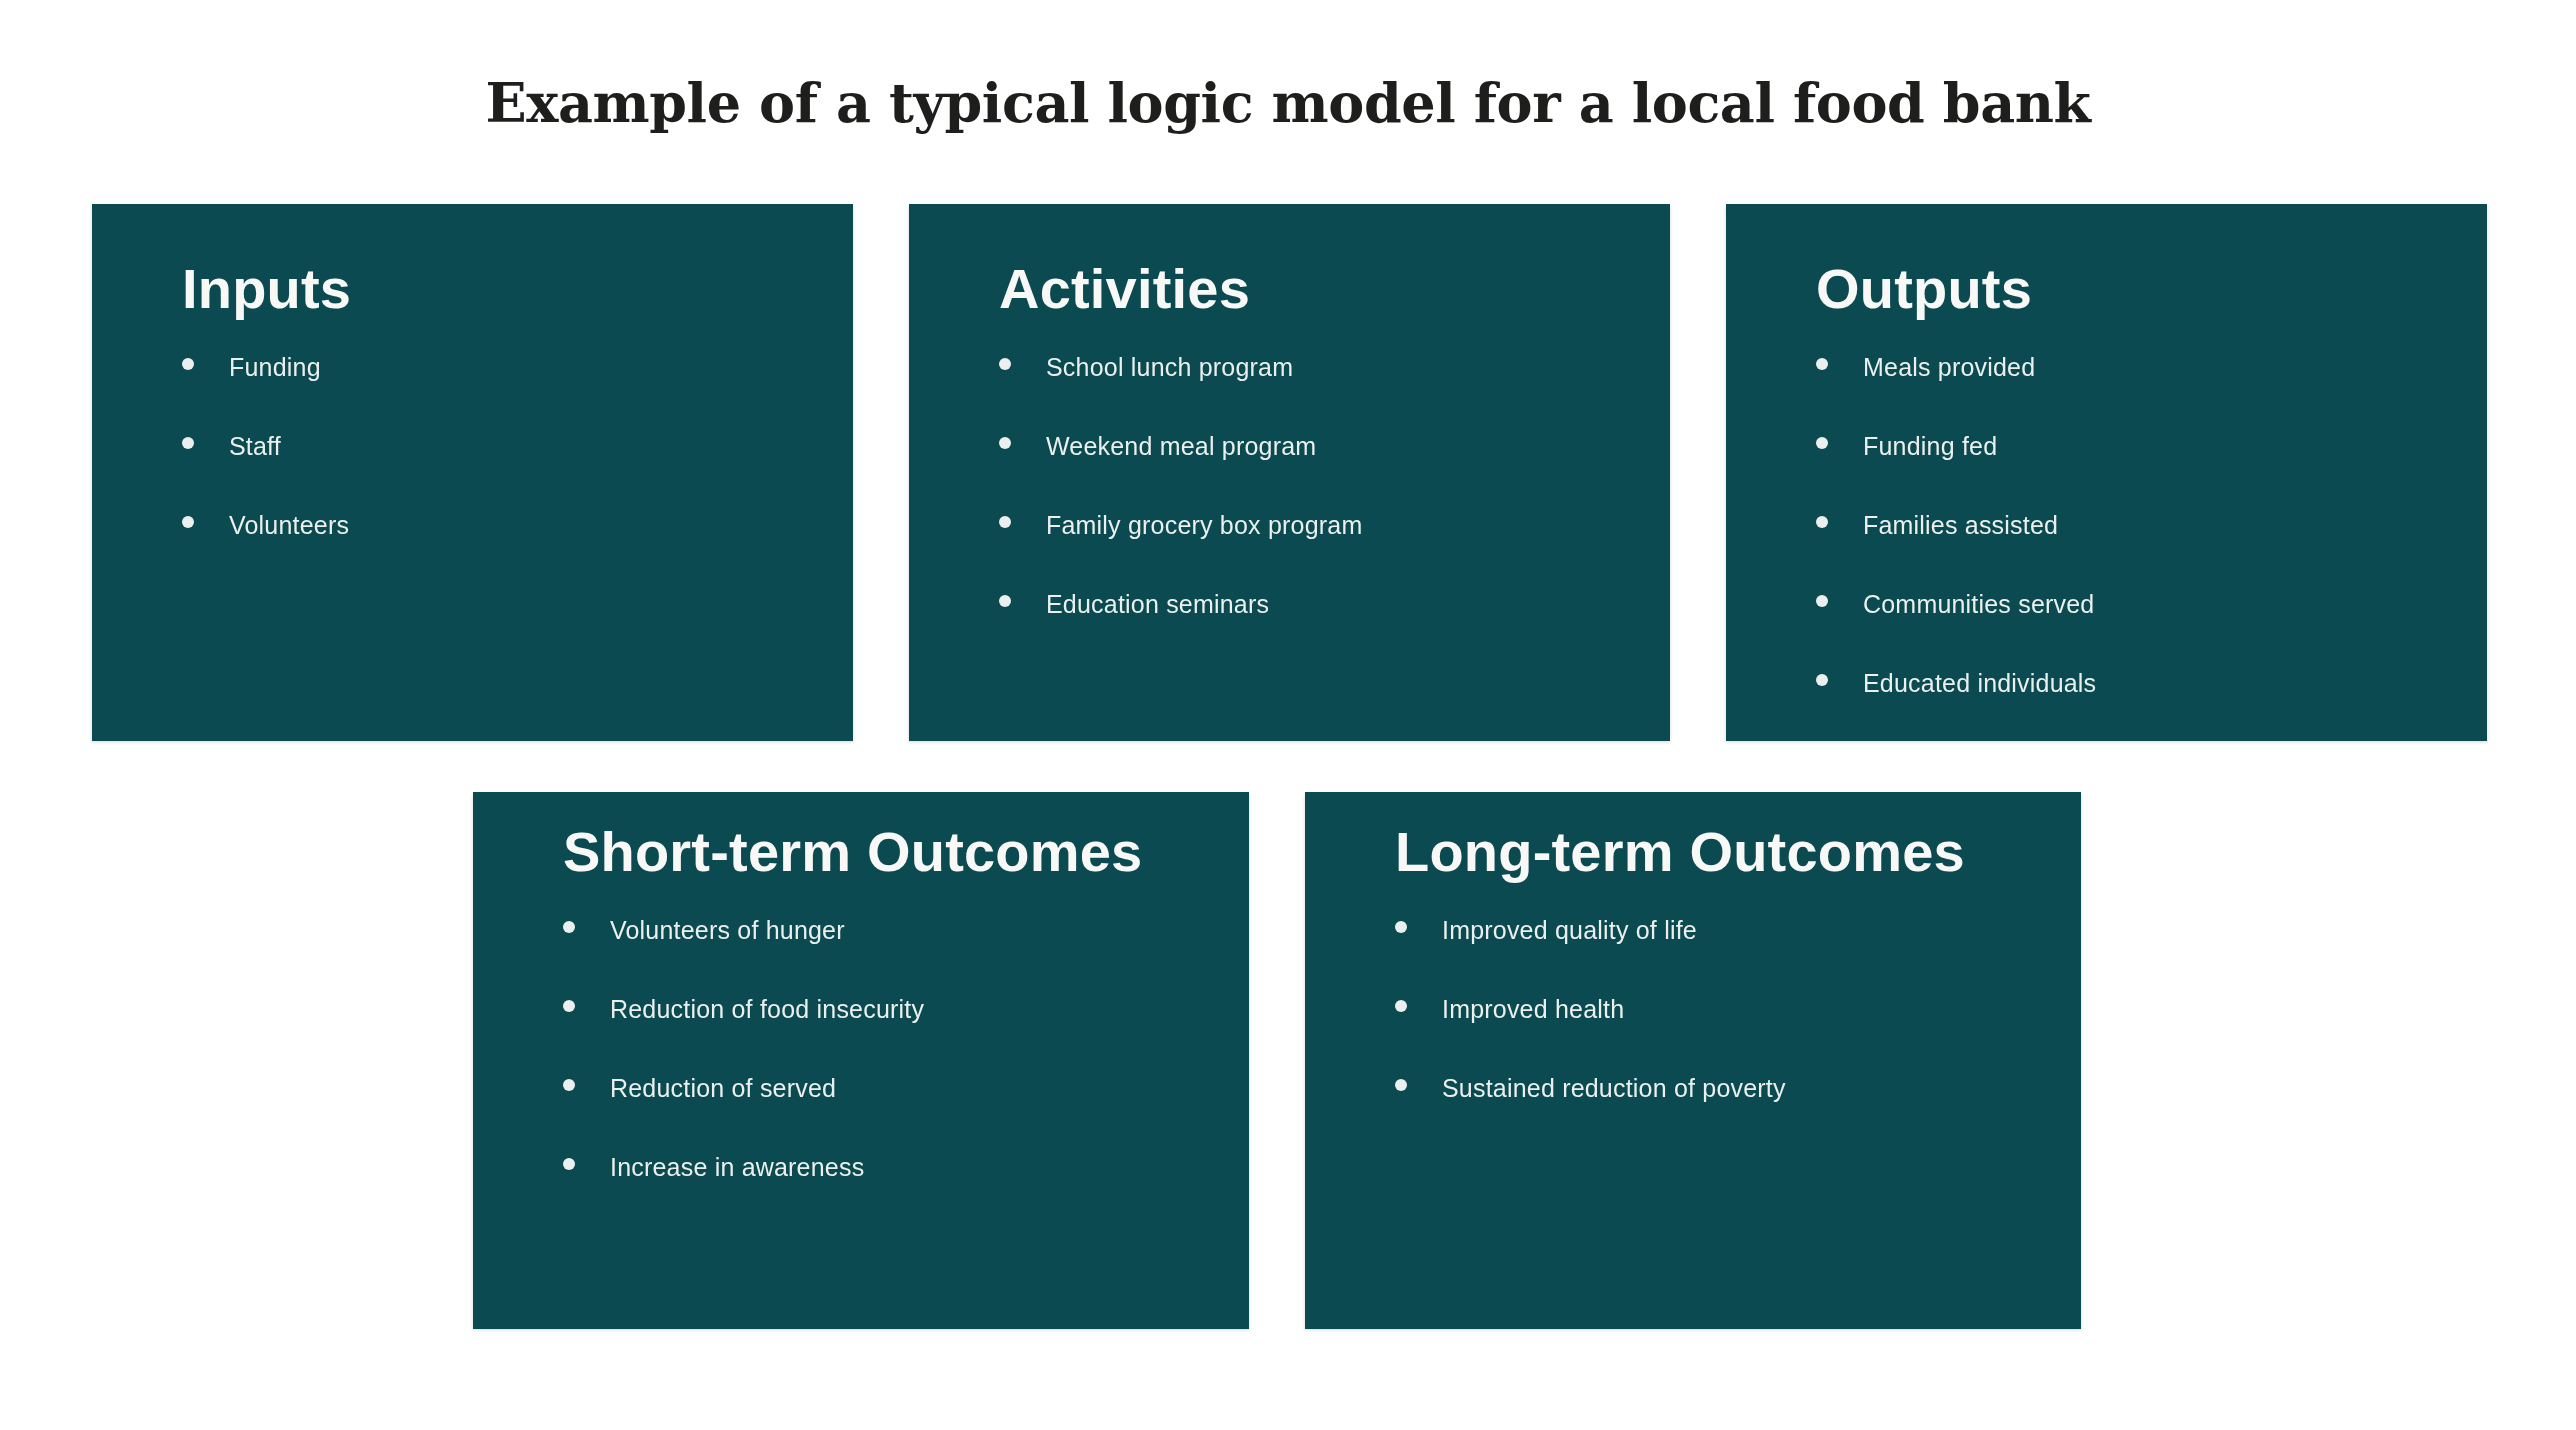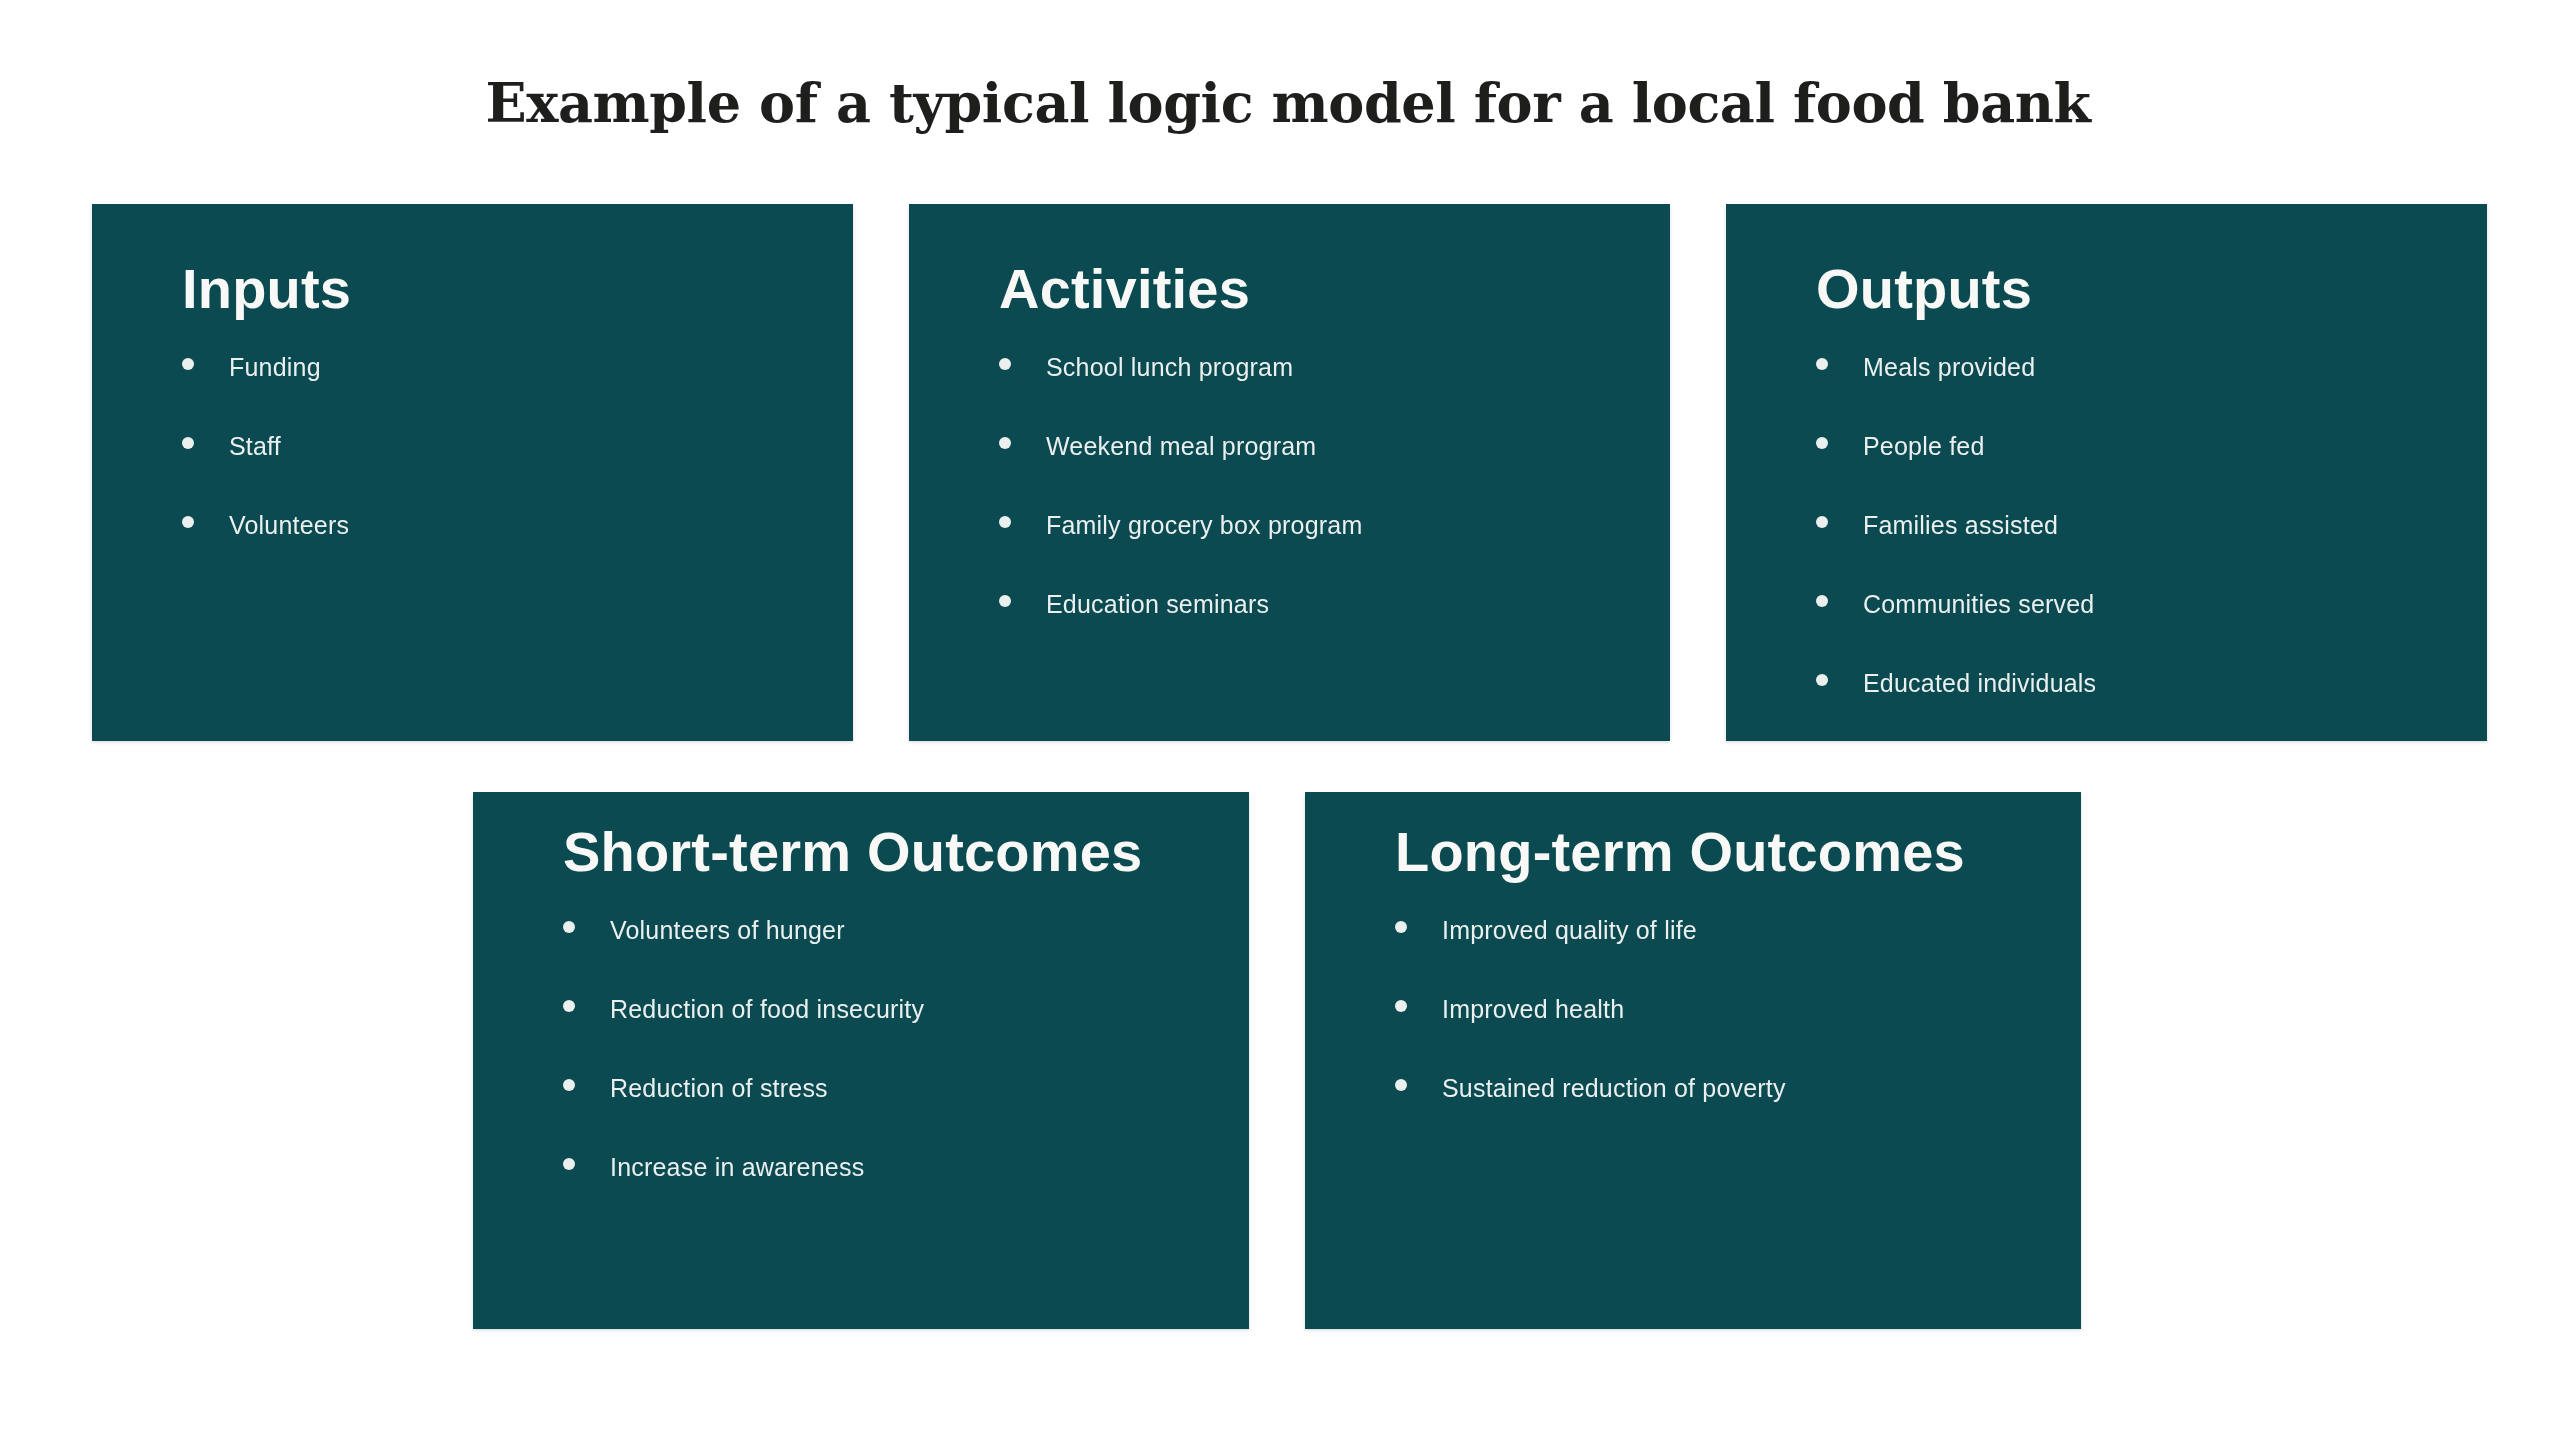--- a/index.html
+++ b/index.html
@@ -98,33 +98,33 @@
       <li><span class="dot"></span><span>Weekend meal program</span></li>
       <li><span class="dot"></span><span>Family grocery box program</span></li>
       <li><span class="dot"></span><span>Education seminars</span></li>
     </ul>
   </section>
 
   <section class="box box-3">
     <h2>Outputs</h2>
     <ul>
       <li><span class="dot"></span><span>Meals provided</span></li>
-      <li><span class="dot"></span><span>People fed</span></li>
+      <li><span class="dot"></span><span>Funding fed</span></li>
       <li><span class="dot"></span><span>Families assisted</span></li>
       <li><span class="dot"></span><span>Communities served</span></li>
       <li><span class="dot"></span><span>Educated individuals</span></li>
     </ul>
   </section>
 
   <section class="box box-4 row2">
     <h2>Short-term Outcomes</h2>
     <ul>
       <li><span class="dot"></span><span>Volunteers of hunger</span></li>
       <li><span class="dot"></span><span>Reduction of food insecurity</span></li>
-      <li><span class="dot"></span><span>Reduction of stress</span></li>
+      <li><span class="dot"></span><span>Reduction of served</span></li>
       <li><span class="dot"></span><span>Increase in awareness</span></li>
     </ul>
   </section>
 
   <section class="box box-5 row2">
     <h2>Long-term Outcomes</h2>
     <ul>
       <li><span class="dot"></span><span>Improved quality of life</span></li>
       <li><span class="dot"></span><span>Improved health</span></li>
       <li><span class="dot"></span><span>Sustained reduction of poverty</span></li>

